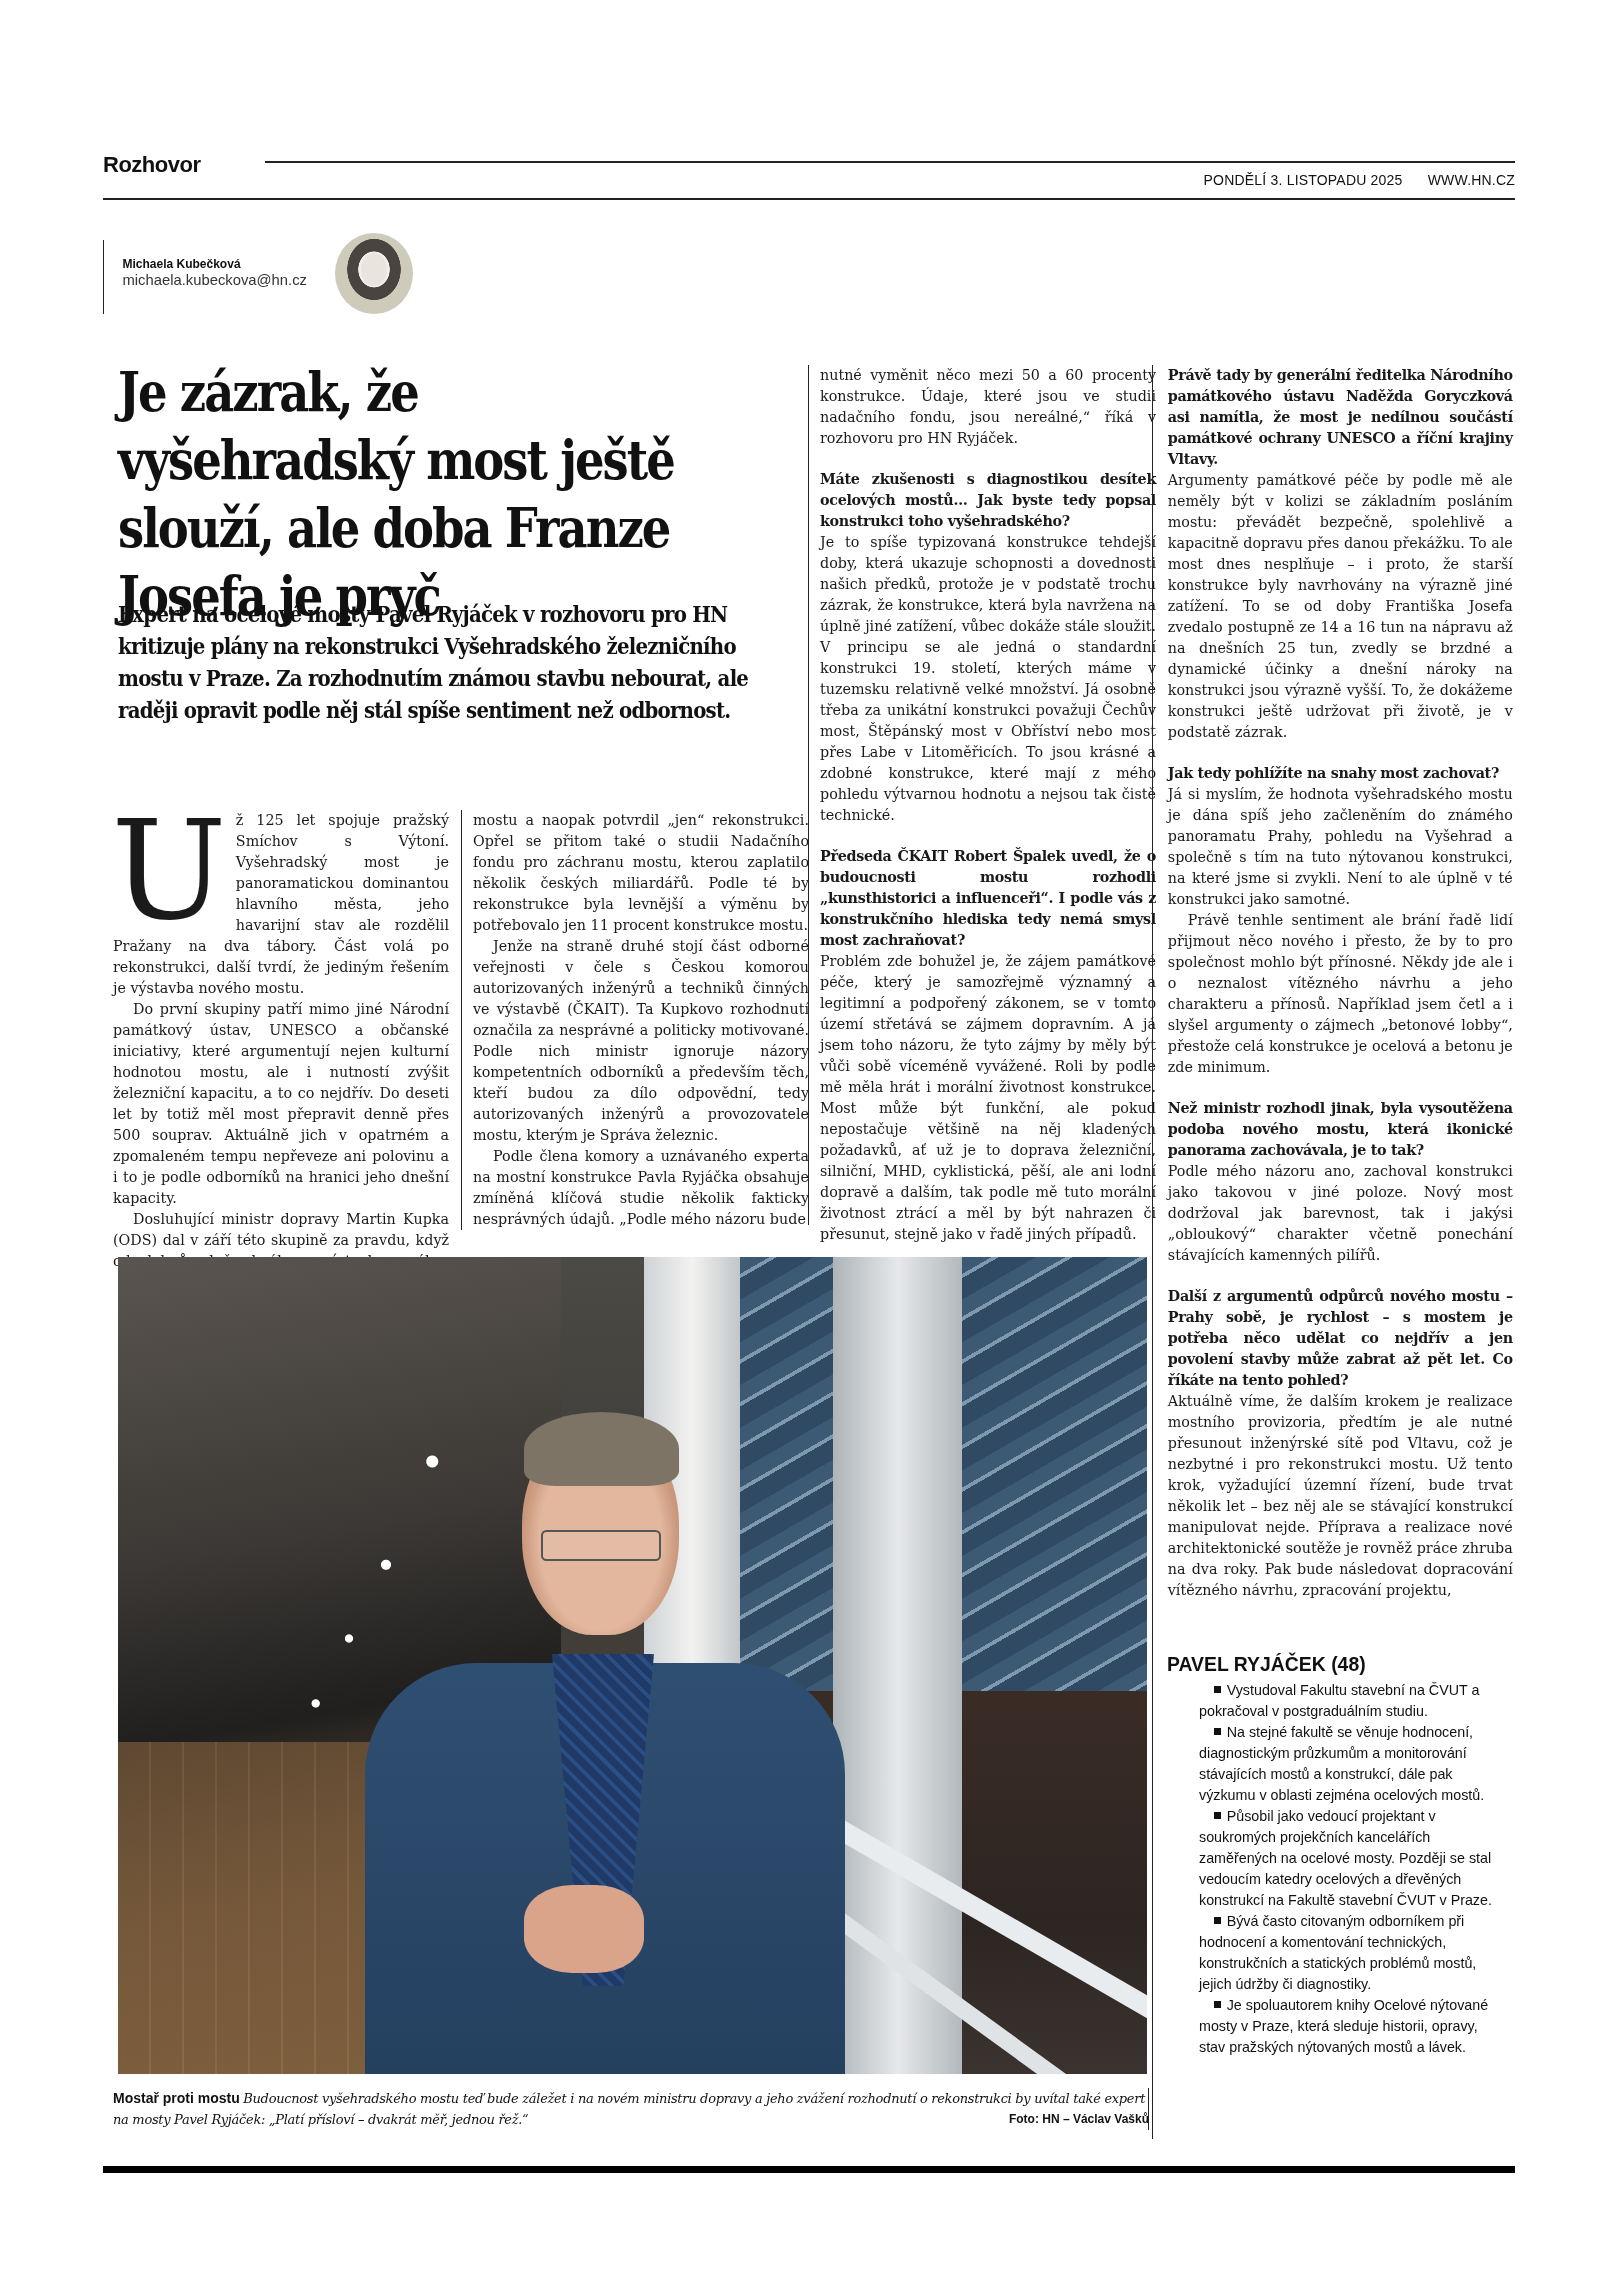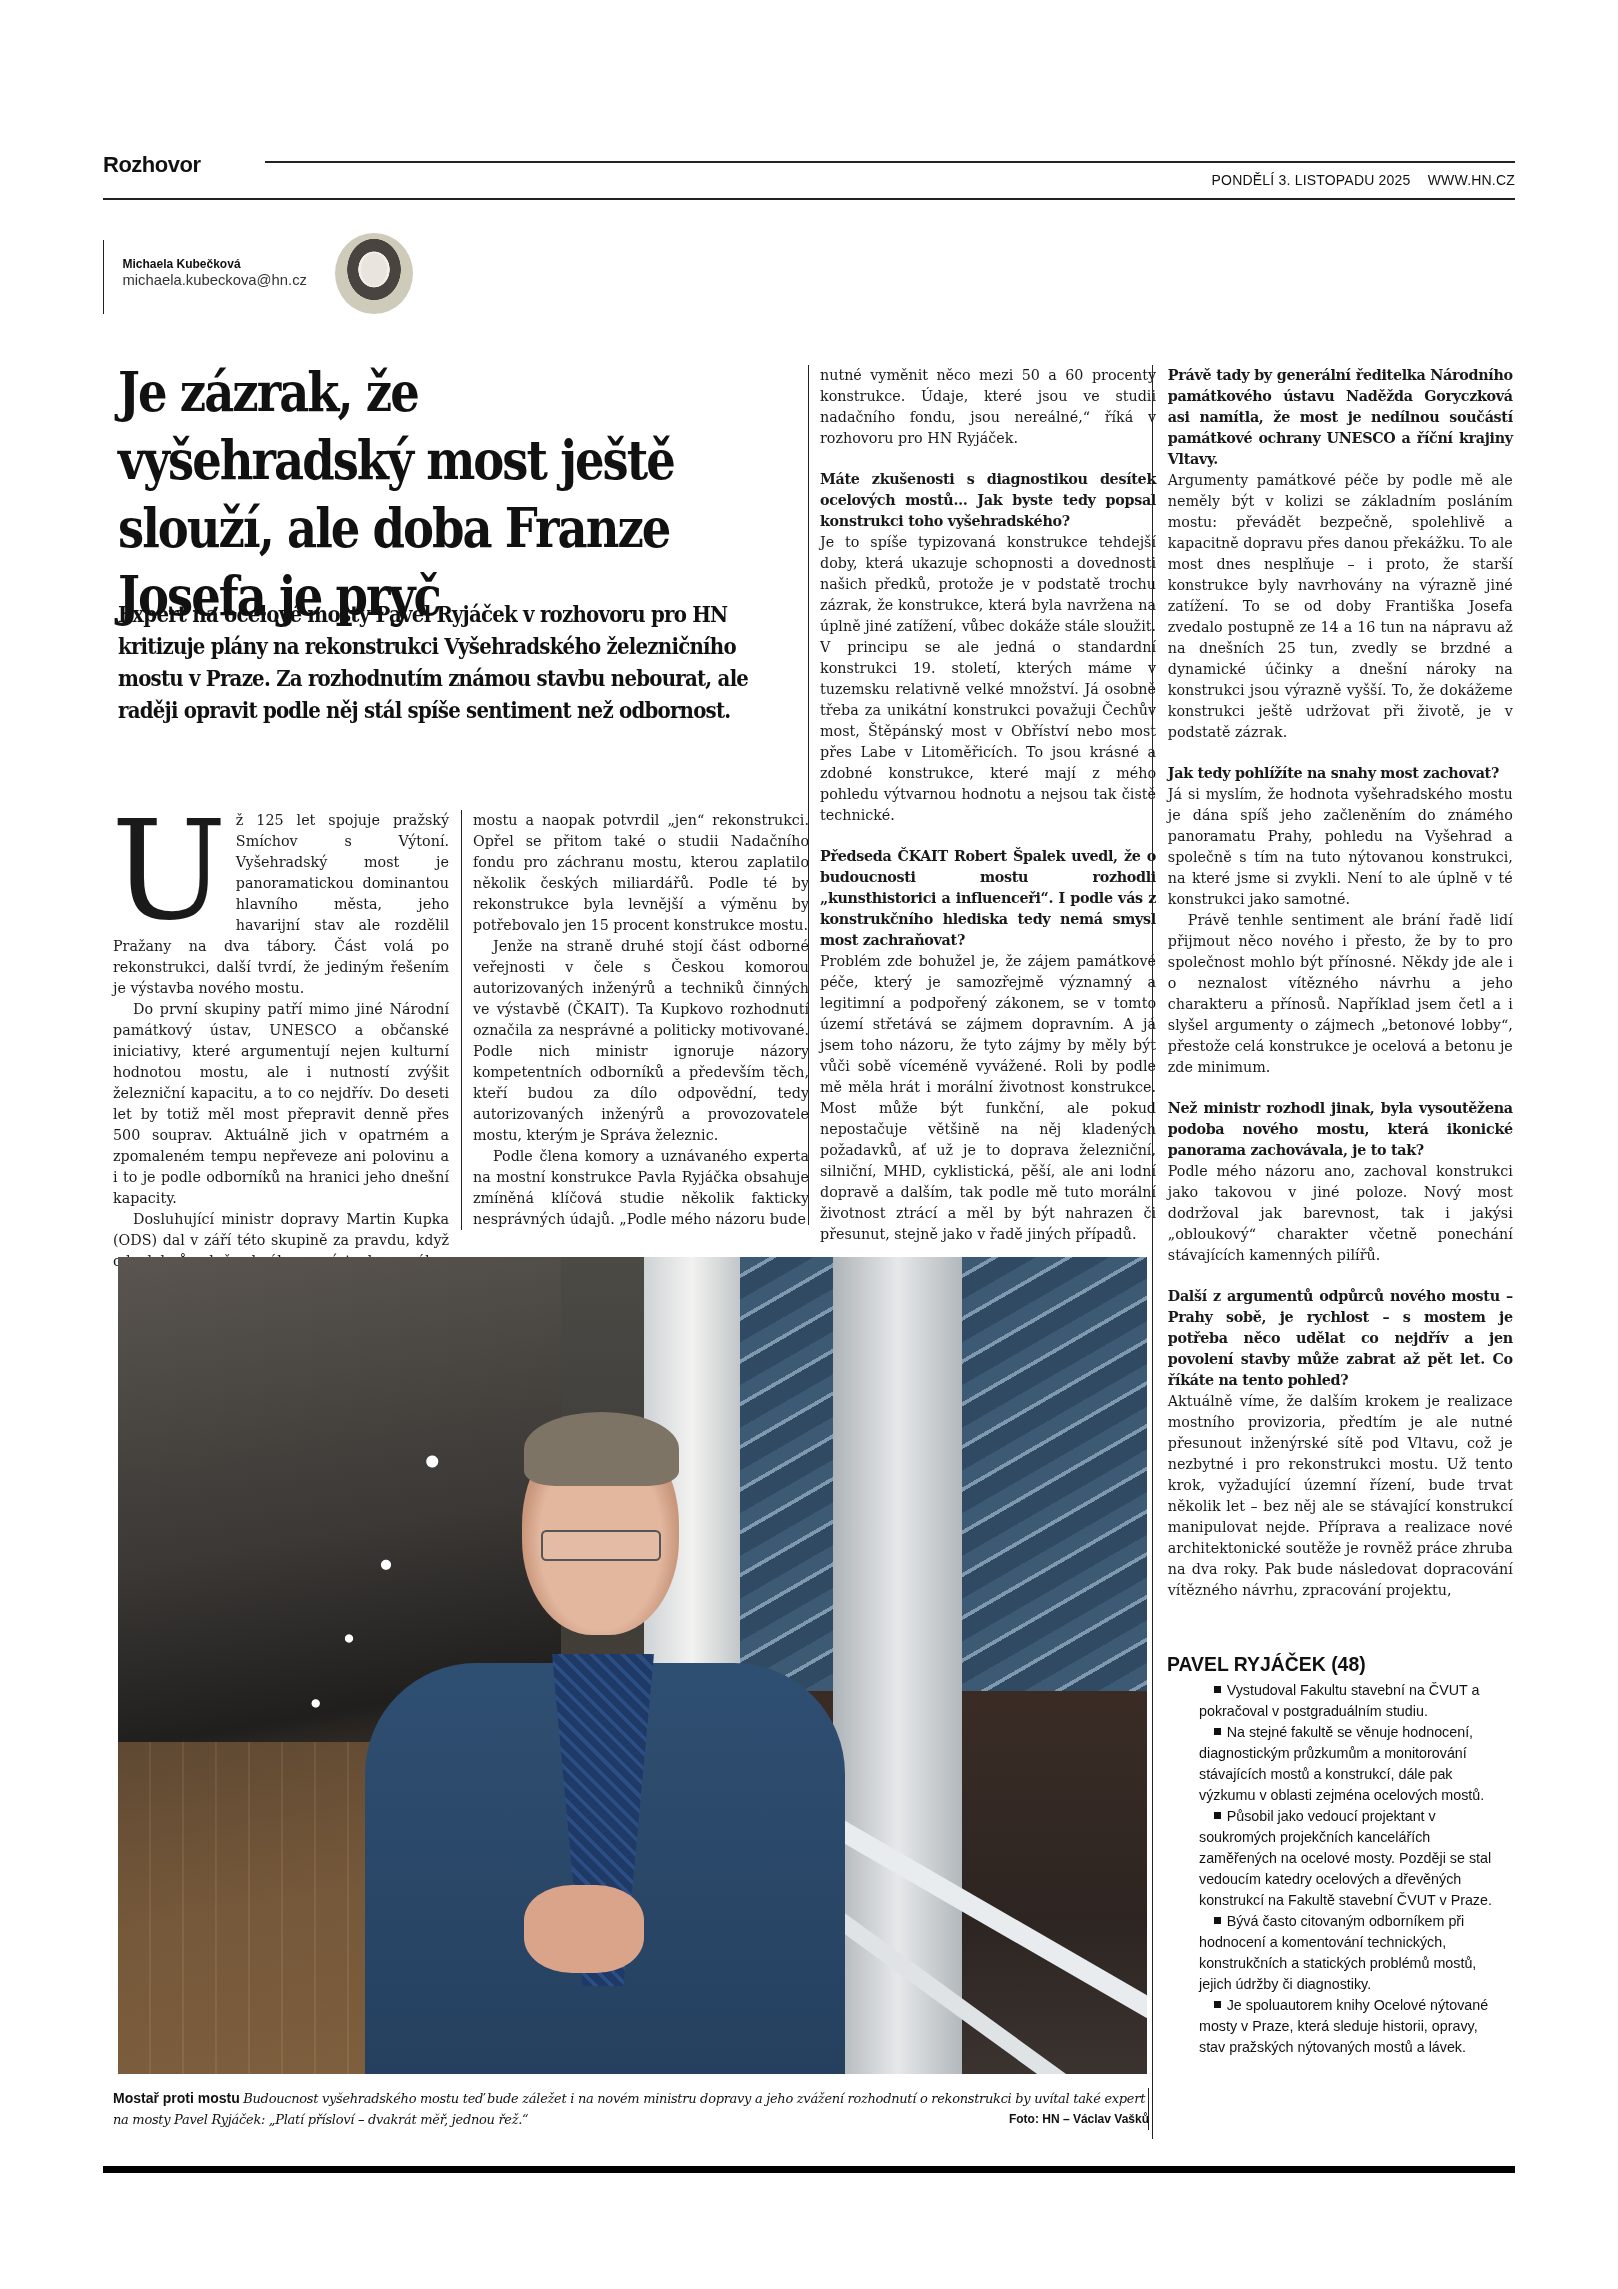--- a/index.html
+++ b/index.html
@@ -4,21 +4,21 @@
 <style>
   html, body { margin: 0; padding: 0; background: #ffffff; }
   body { width: 1619px; height: 2290px; position: relative; overflow: hidden; color: #111; }
 
   
   .hdr { position: absolute; left: 103px; top: 148px; width: 1412px; height: 52px; }
   .hdr .top-rule { position: absolute; left: 162px; right: 0; top: 13px; height: 1.8px; background: #222; }
   .hdr .bottom-rule { position: absolute; left: 0; right: 0; top: 50px; height: 1.8px; background: #222; }
   .hdr .section { position: absolute; left: 0; top: 3.7px; font-family: "Liberation Sans", sans-serif; font-weight: 700; font-size: 22px; letter-spacing: -0.5px; }
   .hdr .dateline { position: absolute; right: 0; top: 24px; font-family: "Liberation Sans", sans-serif; font-size: 14px; letter-spacing: 0.2px; }
-  .hdr .dateline span { margin-left: 13px; }
+  .hdr .dateline span { margin-left: 21px; }
 
   
   .author { position: absolute; left: 103px; top: 240px; height: 74px; border-left: 1.8px solid #222; padding-left: 18.5px; }
   .author .name { font-family: "Liberation Sans", sans-serif; font-weight: 700; font-size: 12px; margin-top: 16.6px; }
   .author .email { font-family: "Liberation Sans", sans-serif; font-size: 14.8px; color: #333; margin-top: 1px; }
   .author .avatar { position: absolute; left: 231px; top: -7.4px; width: 78px; height: 81px; border-radius: 50%;
     background: radial-gradient(ellipse at 50% 45%, #f3f0ea 0 28%, #4a4440 29% 48%, #cfcbbb 49%); }
   .author .avatar::after { content: ""; position: absolute; left: 26px; top: 20px; width: 26px; height: 33px; border-radius: 50%; background: #e9e5de; }
 
   
@@ -96,21 +96,21 @@
 <h1 class="headline" style="margin:0;">Je zázrak, že vyšehradský most ještě slouží, ale doba Franze Josefa je pryč</h1>
 <div class="lead">Expert na ocelové mosty Pavel Ryjáček v rozhovoru pro HN kritizuje plány na rekonstrukci Vyšehradského železničního mostu v Praze. Za rozhodnutím známou stavbu nebourat, ale raději opravit podle něj stál spíše sentiment než odbornost.</div>
 
 <div class="col col1">
   <p class="noind"><span class="dropcap">U</span><span>ž 125 let spojuje pražský Smíchov s Výtoní. Vyšehradský most je panoramatickou dominantou hlavního města, jeho havarijní stav ale rozdělil Pražany na dva tábory. Část volá po rekonstrukci, další tvrdí, že jediným řešením je výstavba nového mostu.</span></p>
   <p>Do první skupiny patří mimo jiné Národní památkový ústav, UNESCO a občanské iniciativy, které argumentují nejen kulturní hodnotou mostu, ale i nutností zvýšit železniční kapacitu, a to co nejdřív. Do deseti let by totiž měl most přepravit denně přes 500 souprav. Aktuálně jich v opatrném a zpomaleném tempu nepřeveze ani polovinu a i to je podle odborníků na hranici jeho dnešní kapacity.</p>
   <p>Dosluhující ministr dopravy Martin Kupka (ODS) dal v září této skupině za pravdu, když odvolal původně schválenou výstavbu nového</p>
 </div>
 
 <div class="col col2">
-  <p class="noind">mostu a naopak potvrdil „jen“ rekonstrukci. Opřel se přitom také o studii Nadačního fondu pro záchranu mostu, kterou zaplatilo několik českých miliardářů. Podle té by rekonstrukce byla levnější a výměnu by potřebovalo jen 15 procent konstrukce mostu.</p>
+  <p class="noind">mostu a naopak potvrdil „jen“ rekonstrukci. Opřel se přitom také o studii Nadačního fondu pro záchranu mostu, kterou zaplatilo několik českých miliardářů. Podle té by rekonstrukce byla levnější a výměnu by potřebovalo jen 11 procent konstrukce mostu.</p>
   <p>Jenže na straně druhé stojí část odborné veřejnosti v čele s Českou komorou autorizovaných inženýrů a techniků činných ve výstavbě (ČKAIT). Ta Kupkovo rozhodnutí označila za nesprávné a politicky motivované. Podle nich ministr ignoruje názory kompetentních odborníků a především těch, kteří budou za dílo odpovědní, tedy autorizovaných inženýrů a provozovatele mostu, kterým je Správa železnic.</p>
   <p>Podle člena komory a uznávaného experta na mostní konstrukce Pavla Ryjáčka obsahuje zmíněná klíčová studie několik fakticky nesprávných údajů. „Podle mého názoru bude</p>
 </div>
 
 <div class="col col3">
   <p class="noind">nutné vyměnit něco mezi 50 a 60 procenty konstrukce. Údaje, které jsou ve studii nadačního fondu, jsou nereálné,“ říká v rozhovoru pro HN Ryjáček.</p>
   <p class="q noind">Máte zkušenosti s diagnostikou desítek ocelových mostů… Jak byste tedy popsal konstrukci toho vyšehradského?</p>
   <p class="a">Je to spíše typizovaná konstrukce tehdejší doby, která ukazuje schopnosti a dovednosti našich předků, protože je v podstatě trochu zázrak, že konstrukce, která byla navržena na úplně jiné zatížení, vůbec dokáže stále sloužit. V principu se ale jedná o standardní konstrukci 19. století, kterých máme v tuzemsku relativně velké množství. Já osobně třeba za unikátní konstrukci považuji Čechův most, Štěpánský most v Obříství nebo most přes Labe v Litoměřicích. To jsou krásné a zdobné konstrukce, které mají z mého pohledu výtvarnou hodnotu a nejsou tak čistě technické.</p>
   <p class="q noind">Předseda ČKAIT Robert Špalek uvedl, že o budoucnosti mostu rozhodli „kunsthistorici a influenceři“. I podle vás z konstrukčního hlediska tedy nemá smysl most zachraňovat?</p>
   <p class="a">Problém zde bohužel je, že zájem památkové péče, který je samozřejmě významný a legitimní a podpořený zákonem, se v tomto území střetává se zájmem dopravním. A já jsem toho názoru, že tyto zájmy by měly být vůči sobě víceméně vyvážené. Roli by podle mě měla hrát i morální životnost konstrukce. Most může být funkční, ale pokud nepostačuje většině na něj kladených požadavků, ať už je to doprava železniční, silniční, MHD, cyklistická, pěší, ale ani lodní dopravě a dalším, tak podle mě tuto morální životnost ztrácí a měl by být nahrazen či přesunut, stejně jako v řadě jiných případů.</p>

